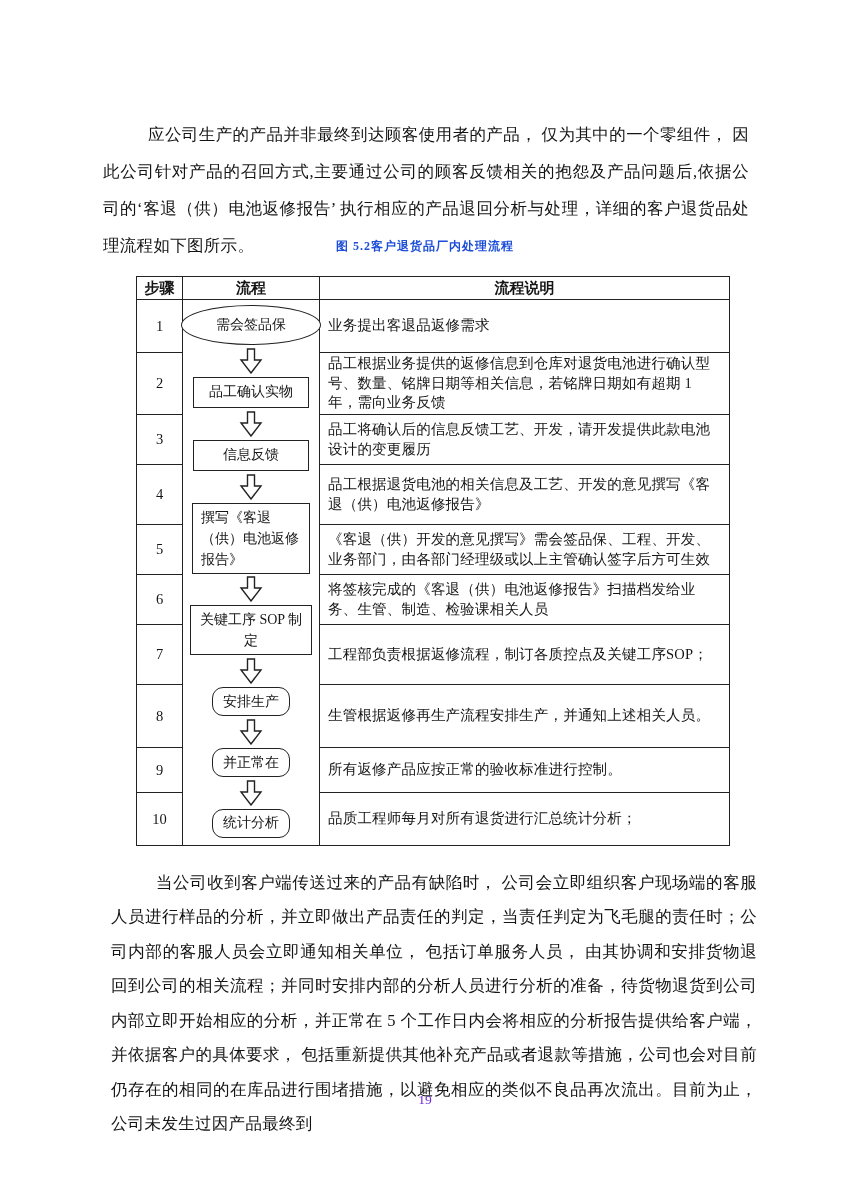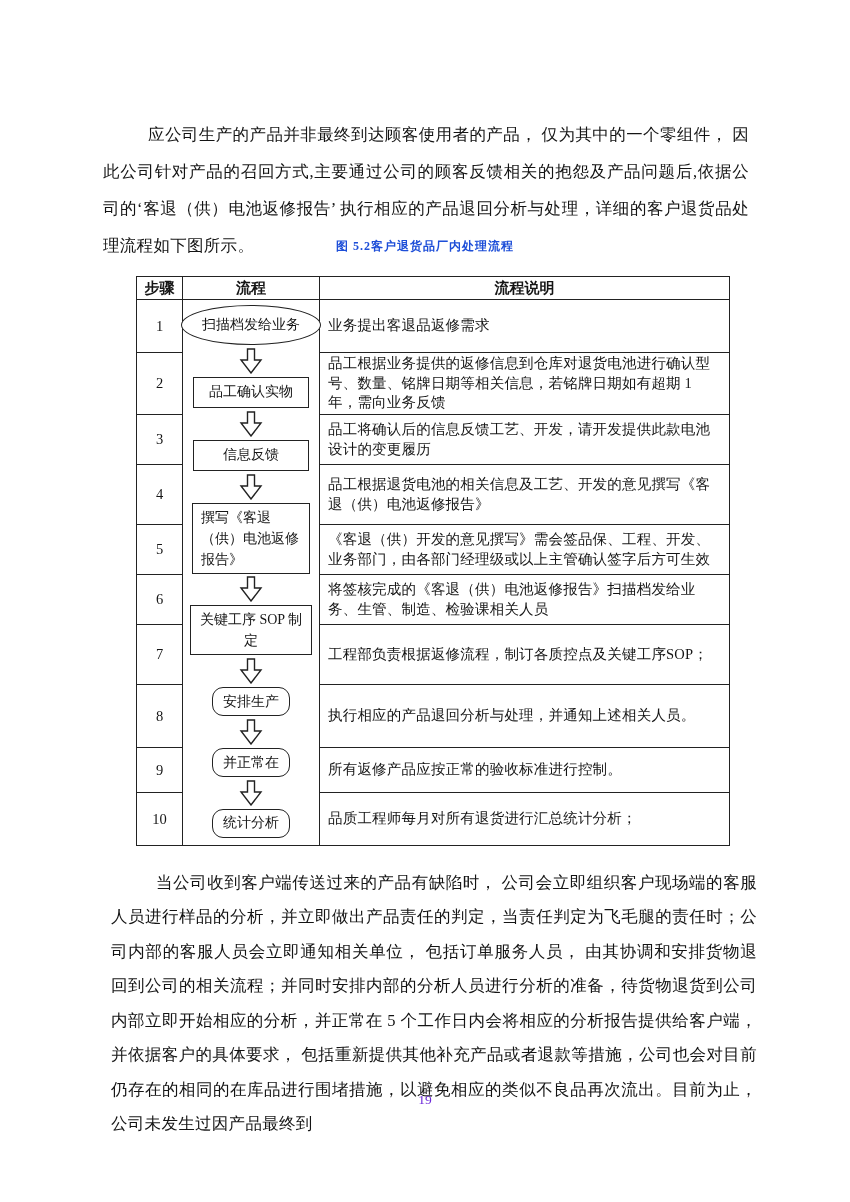--- a/index.html
+++ b/index.html
@@ -124,21 +124,21 @@
         <div class="step-cell rh3 bt">4</div>
         <div class="step-cell rh4 bt">5</div>
         <div class="step-cell rh5 bt">6</div>
         <div class="step-cell rh6 bt">7</div>
         <div class="step-cell rh7 bt">8</div>
         <div class="step-cell rh8 bt">9</div>
         <div class="step-cell rh9 bt">10</div>
       </div>
 
       <div class="body-col-flow div-r">
-        <div class="f-ellipse">扫描档发给业务</div>
+        <div class="f-ellipse">需会签品保</div>
         <svg class="flow-arrow" width="24" height="26" viewBox="0 0 24 26">
             <path d="M8.5 1 L15.5 1 L15.5 12 L22 12 L12 25 L2 12 L8.5 12 Z" fill="#fff" stroke="#222" stroke-width="1.4"></path>
           </svg>
         <div class="f-box std">品工确认实物</div>
         <svg class="flow-arrow" width="24" height="26" viewBox="0 0 24 26">
             <path d="M8.5 1 L15.5 1 L15.5 12 L22 12 L12 25 L2 12 L8.5 12 Z" fill="#fff" stroke="#222" stroke-width="1.4"></path>
           </svg>
         <div class="f-box std">信息反馈</div>
         <svg class="flow-arrow" width="24" height="26" viewBox="0 0 24 26">
             <path d="M8.5 1 L15.5 1 L15.5 12 L22 12 L12 25 L2 12 L8.5 12 Z" fill="#fff" stroke="#222" stroke-width="1.4"></path>
@@ -163,21 +163,21 @@
       </div>
 
       <div class="body-col-desc">
         <div class="desc-cell rh0">业务提出客退品返修需求</div>
         <div class="desc-cell rh1 bt">品工根据业务提供的返修信息到仓库对退货电池进行确认型号、数量、铭牌日期等相关信息，若铭牌日期如有超期 1 年，需向业务反馈</div>
         <div class="desc-cell rh2 bt">品工将确认后的信息反馈工艺、开发，请开发提供此款电池设计的变更履历</div>
         <div class="desc-cell rh3 bt">品工根据退货电池的相关信息及工艺、开发的意见撰写《客退（供）电池返修报告》</div>
         <div class="desc-cell rh4 bt">《客退（供）开发的意见撰写》需会签品保、工程、开发、业务部门，由各部门经理级或以上主管确认签字后方可生效</div>
         <div class="desc-cell rh5 bt">将签核完成的《客退（供）电池返修报告》扫描档发给业务、生管、制造、检验课相关人员</div>
         <div class="desc-cell rh6 bt">工程部负责根据返修流程，制订各质控点及关键工序SOP；</div>
-        <div class="desc-cell rh7 bt">执行相应的产品退回分析与处理，并通知上述相关人员。</div>
+        <div class="desc-cell rh7 bt">生管根据返修再生产流程安排生产，并通知上述相关人员。</div>
         <div class="desc-cell rh8 bt">所有返修产品应按正常的验收标准进行控制。</div>
         <div class="desc-cell rh9 bt">品质工程师每月对所有退货进行汇总统计分析；</div>
       </div>
 
     </div>
   </div>
 
   <p class="para closing">当公司收到客户端传送过来的产品有缺陷时， 公司会立即组织客户现场端的客服人员进行样品的分析，并立即做出产品责任的判定，当责任判定为飞毛腿的责任时；公司内部的客服人员会立即通知相关单位， 包括订单服务人员， 由其协调和安排货物退回到公司的相关流程；并同时安排内部的分析人员进行分析的准备，待货物退货到公司内部立即开始相应的分析，并正常在 5 个工作日内会将相应的分析报告提供给客户端， 并依据客户的具体要求， 包括重新提供其他补充产品或者退款等措施，公司也会对目前仍存在的相同的在库品进行围堵措施，以避免相应的类似不良品再次流出。目前为止，公司未发生过因产品最终到</p>
 
   <div class="page-num">19</div>

